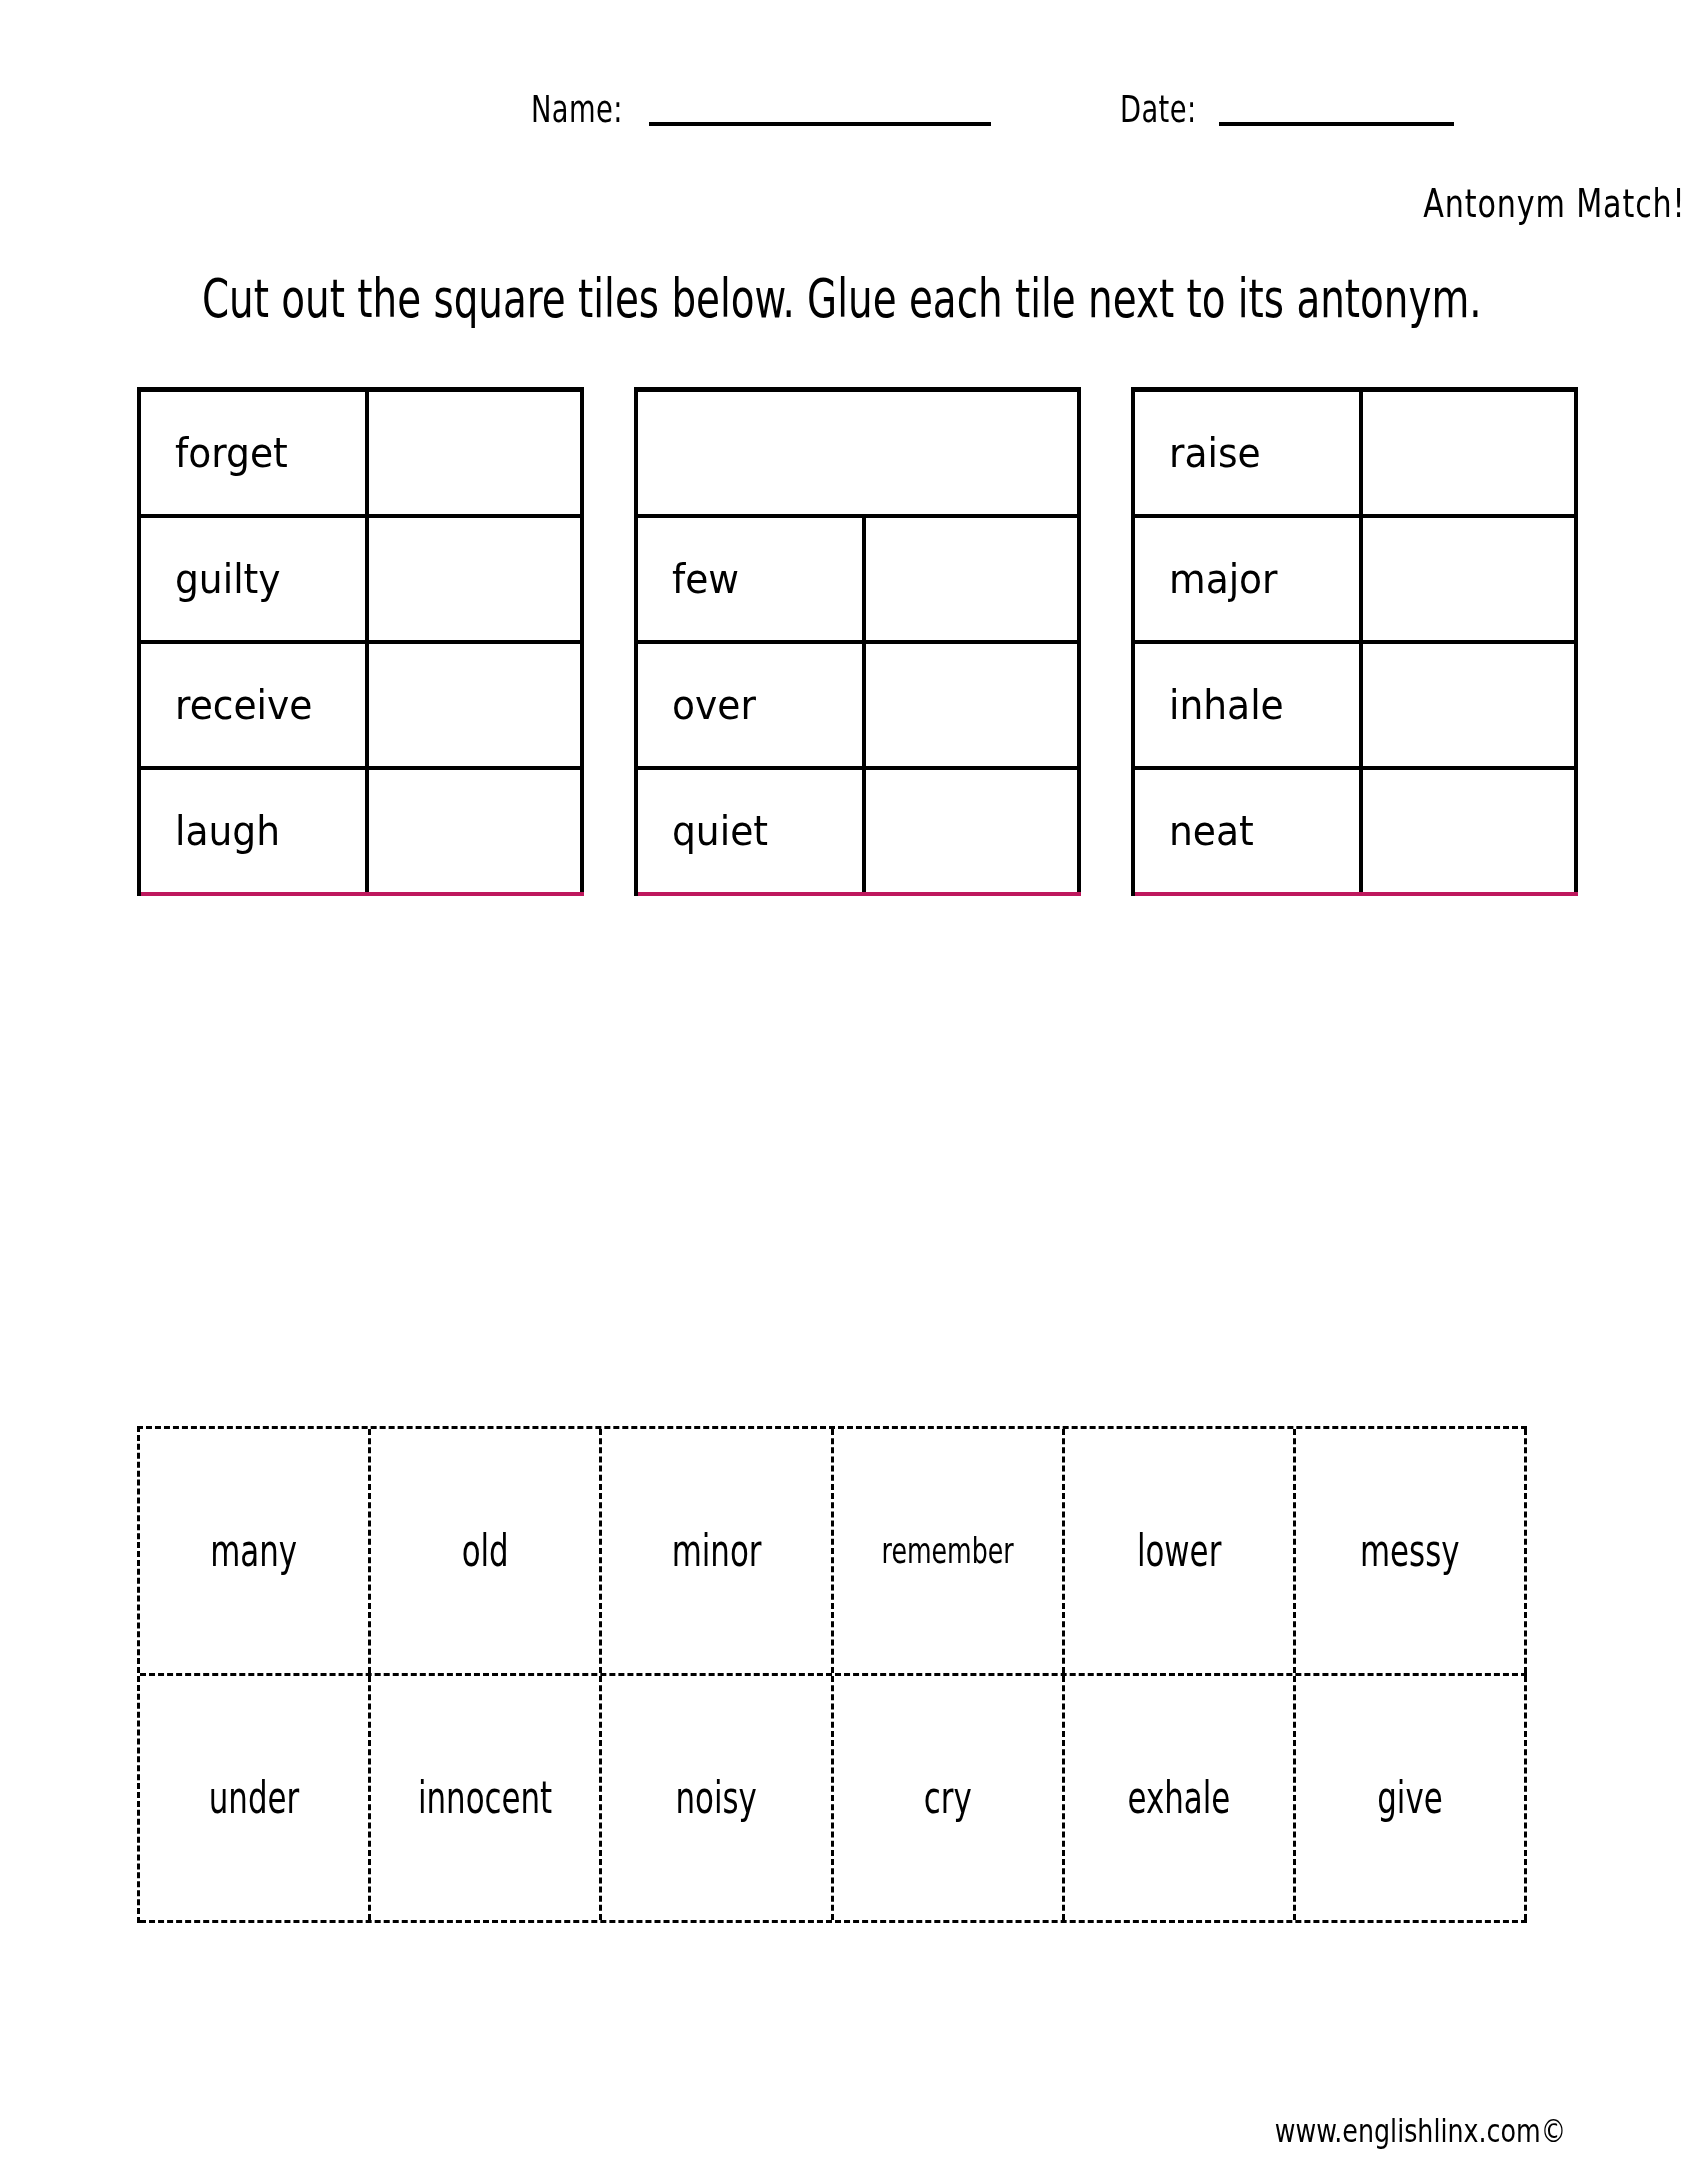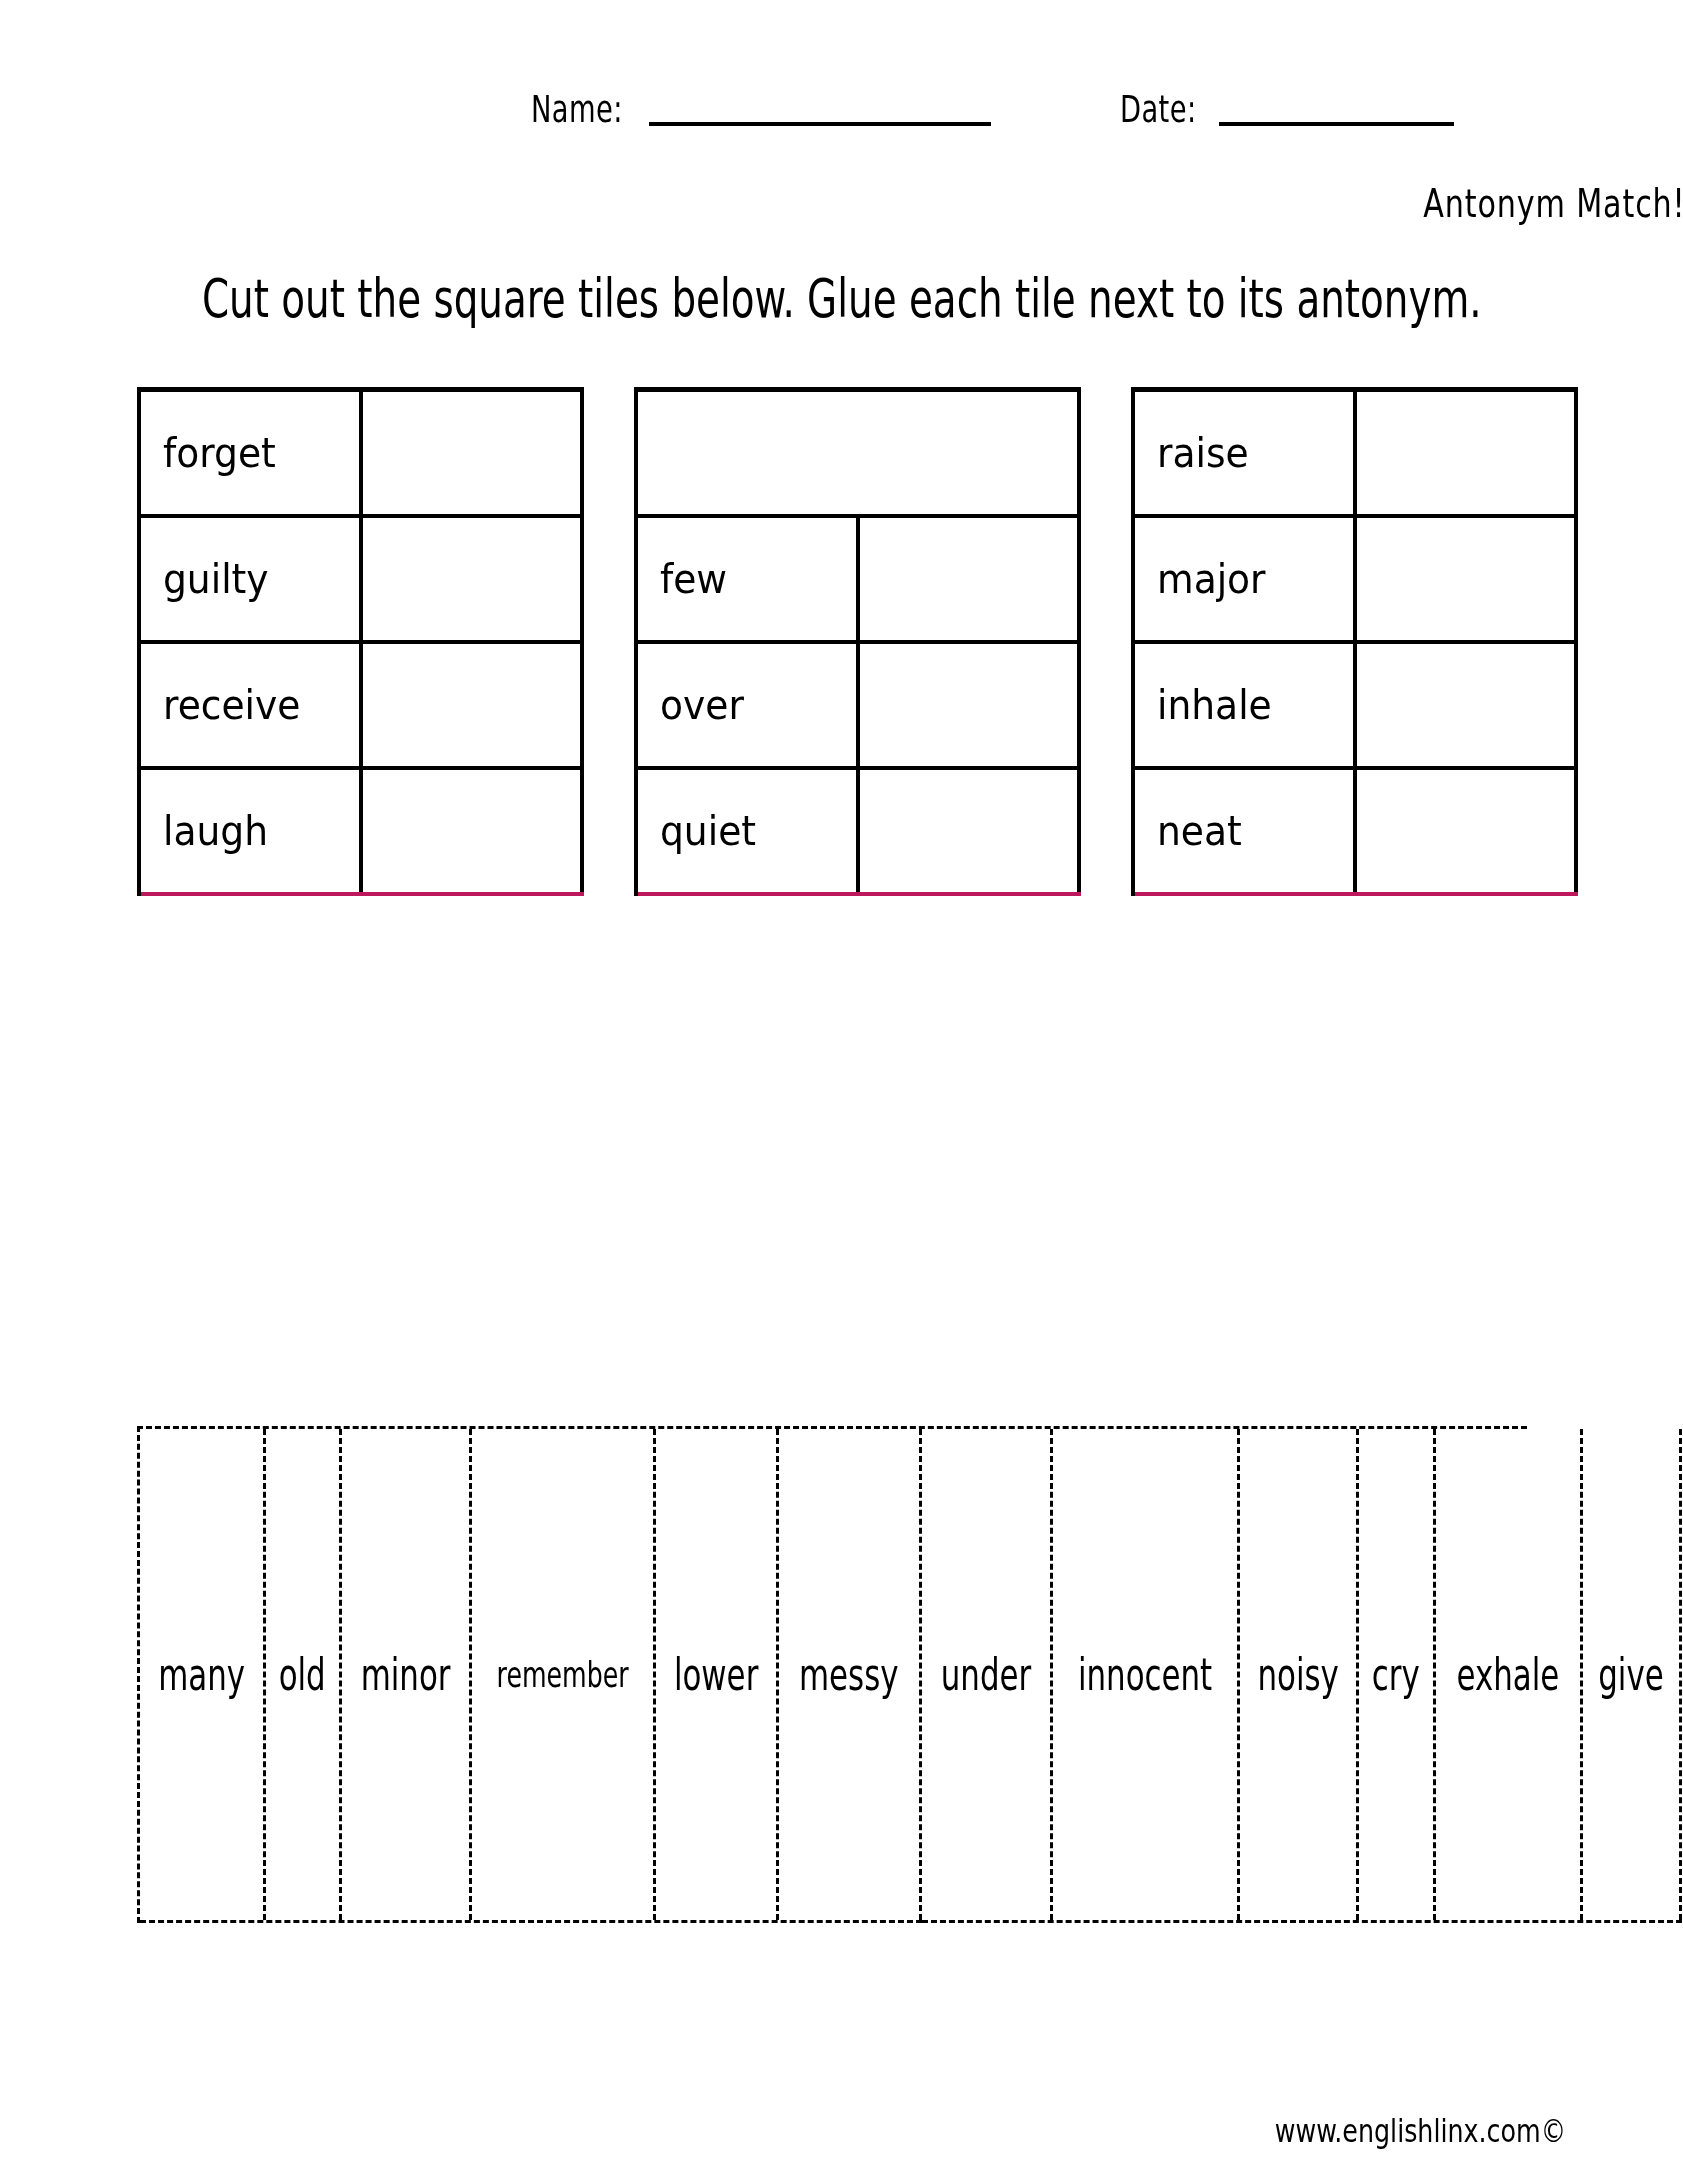--- a/index.html
+++ b/index.html
@@ -103,20 +103,21 @@
     flex-direction: column;
     border-top: 5px solid #000;
     border-left: 4px solid #000;
     box-sizing: border-box;
   }
   .grid-row {
     flex: 1 1 0;
     display: flex;
     border-bottom: 4px solid #000;
     box-sizing: border-box;
+    padding-left: 12px;
   }
   .grid-row:last-child { border-bottom: 4px solid #be185d; }
   .cell {
     flex: 1 1 0;
     border-right: 4px solid #000;
     box-sizing: border-box;
     display: flex;
     align-items: center;
     padding-left: 22px;
   }
@@ -132,21 +133,21 @@
   .cell-blank { }
 
   
   .bank {
     position: absolute;
     left: 137px;
     top: 1426px;
     width: 1390px;
     height: 497px;
     display: flex;
-    flex-direction: row;
+    flex-direction: column;
     border-top: 3px dashed #000;
     border-left: 3px dashed #000;
     box-sizing: border-box;
   }
   .bank-row {
     flex: 1 1 0;
     display: flex;
     border-bottom: 3px dashed #000;
     box-sizing: border-box;
   }

